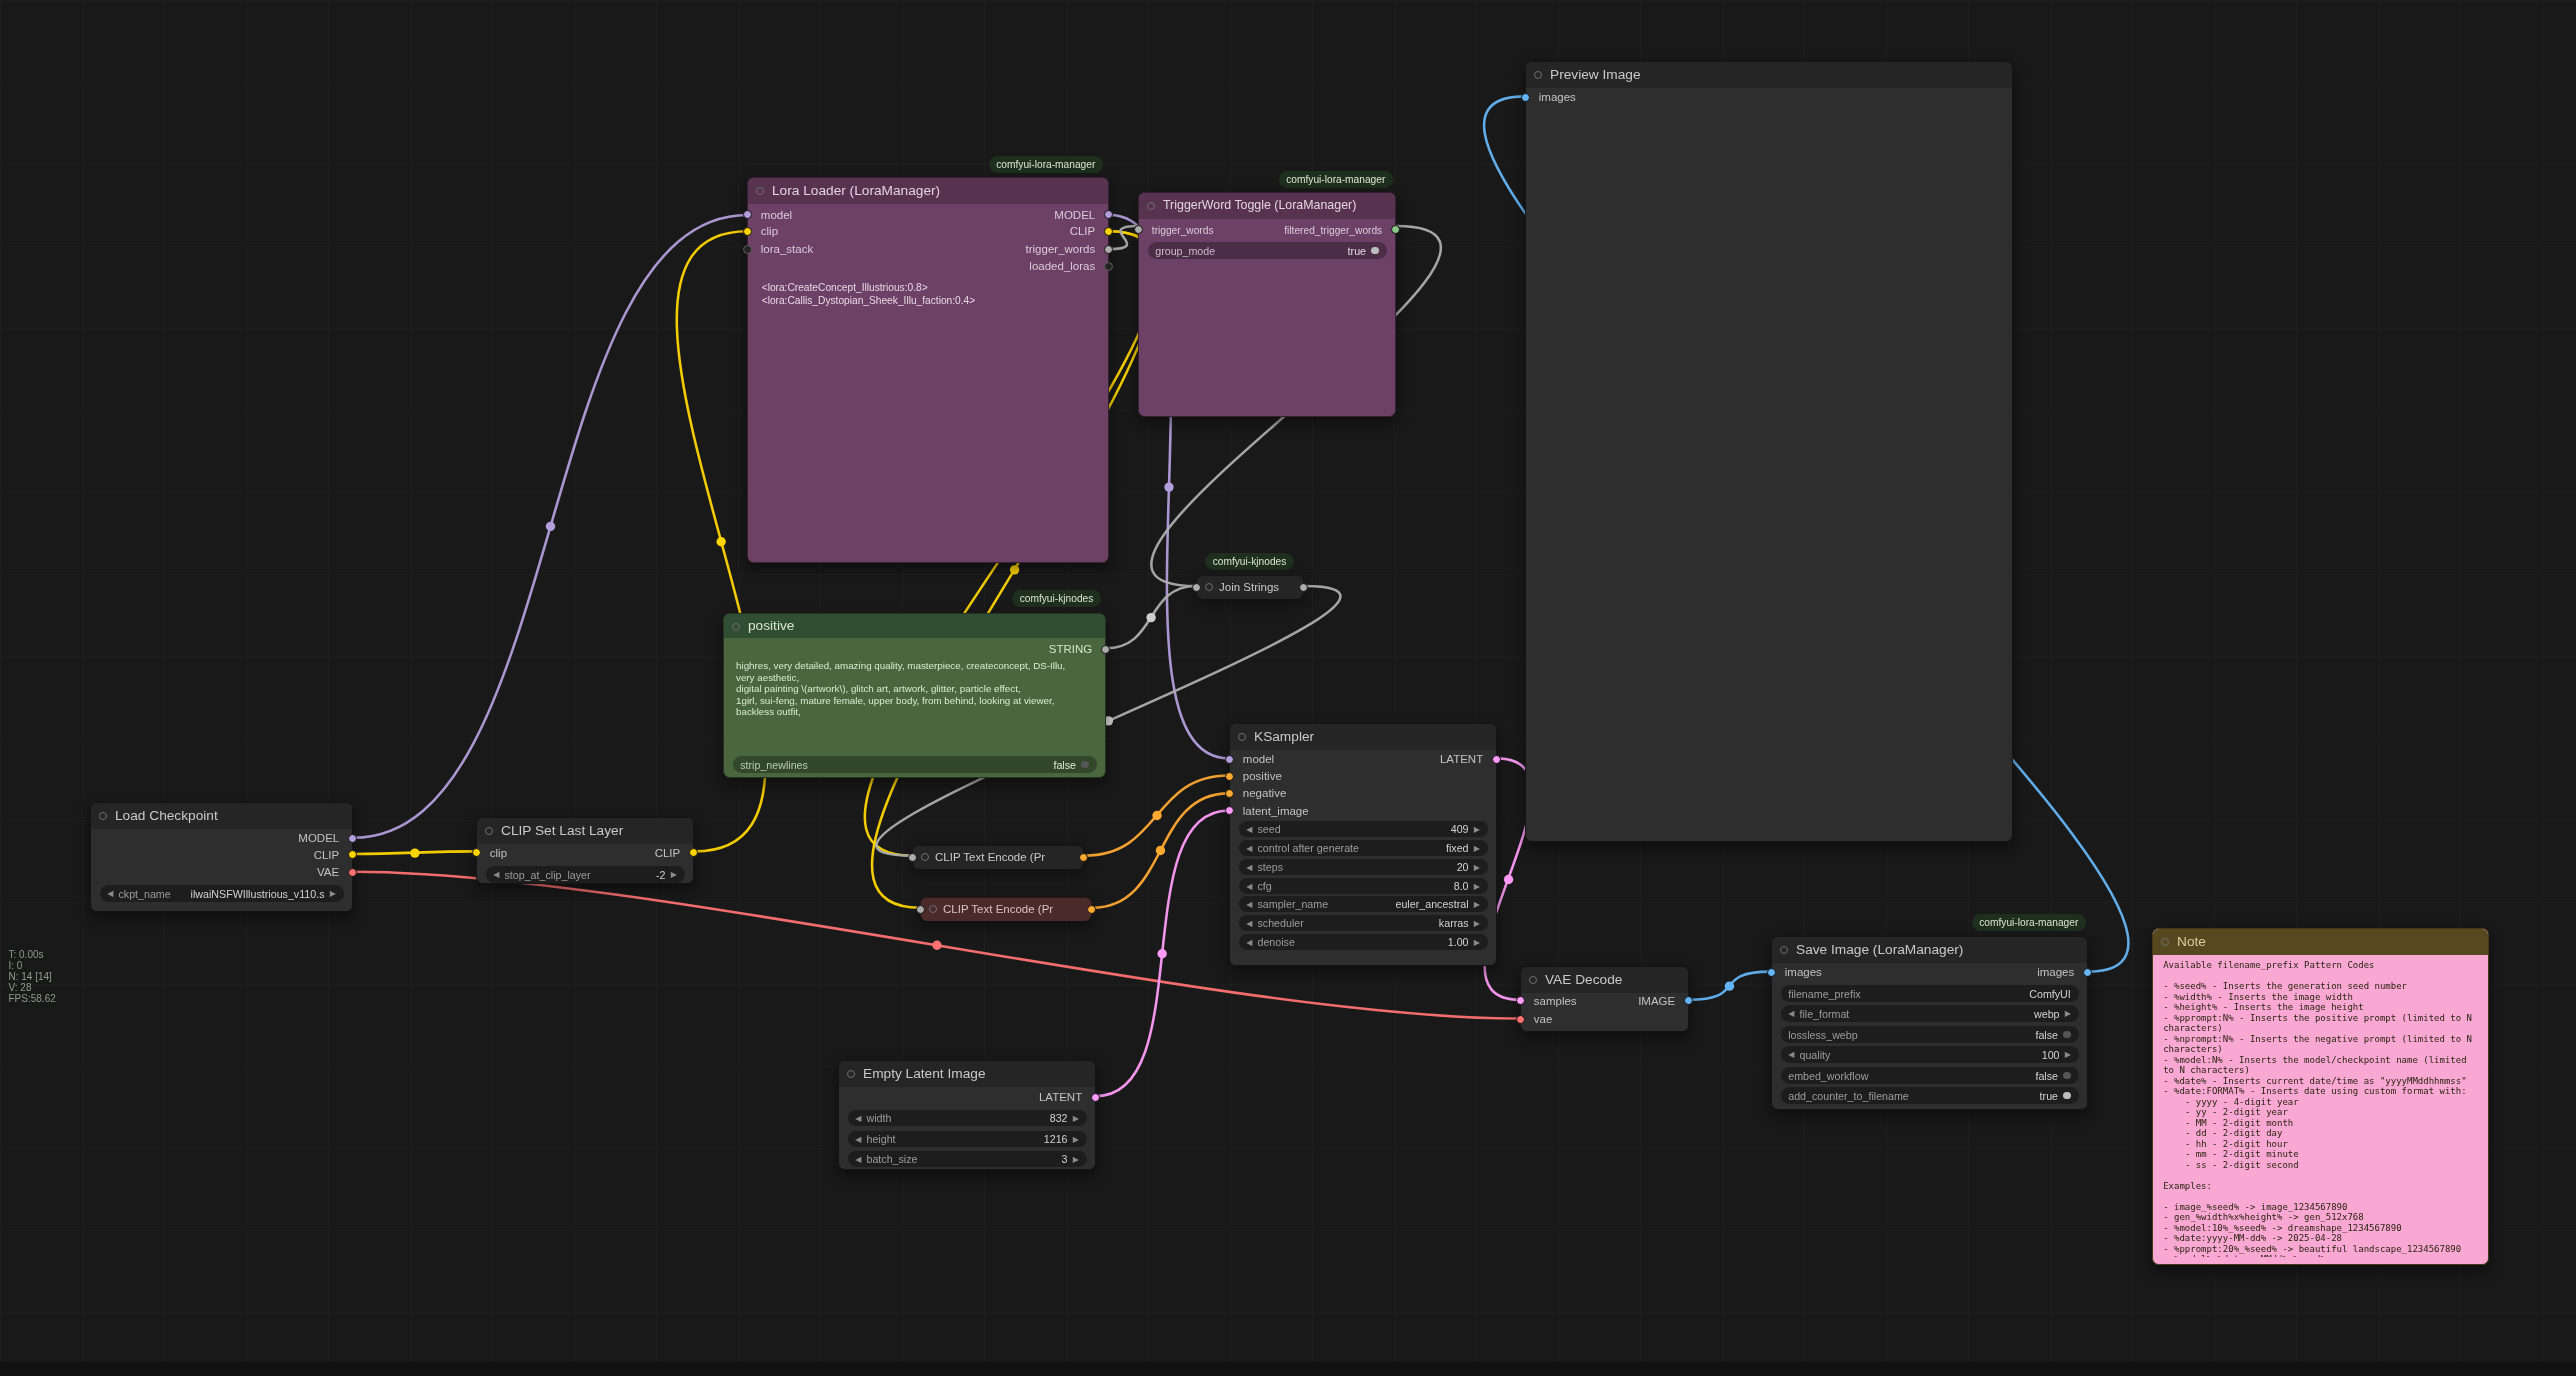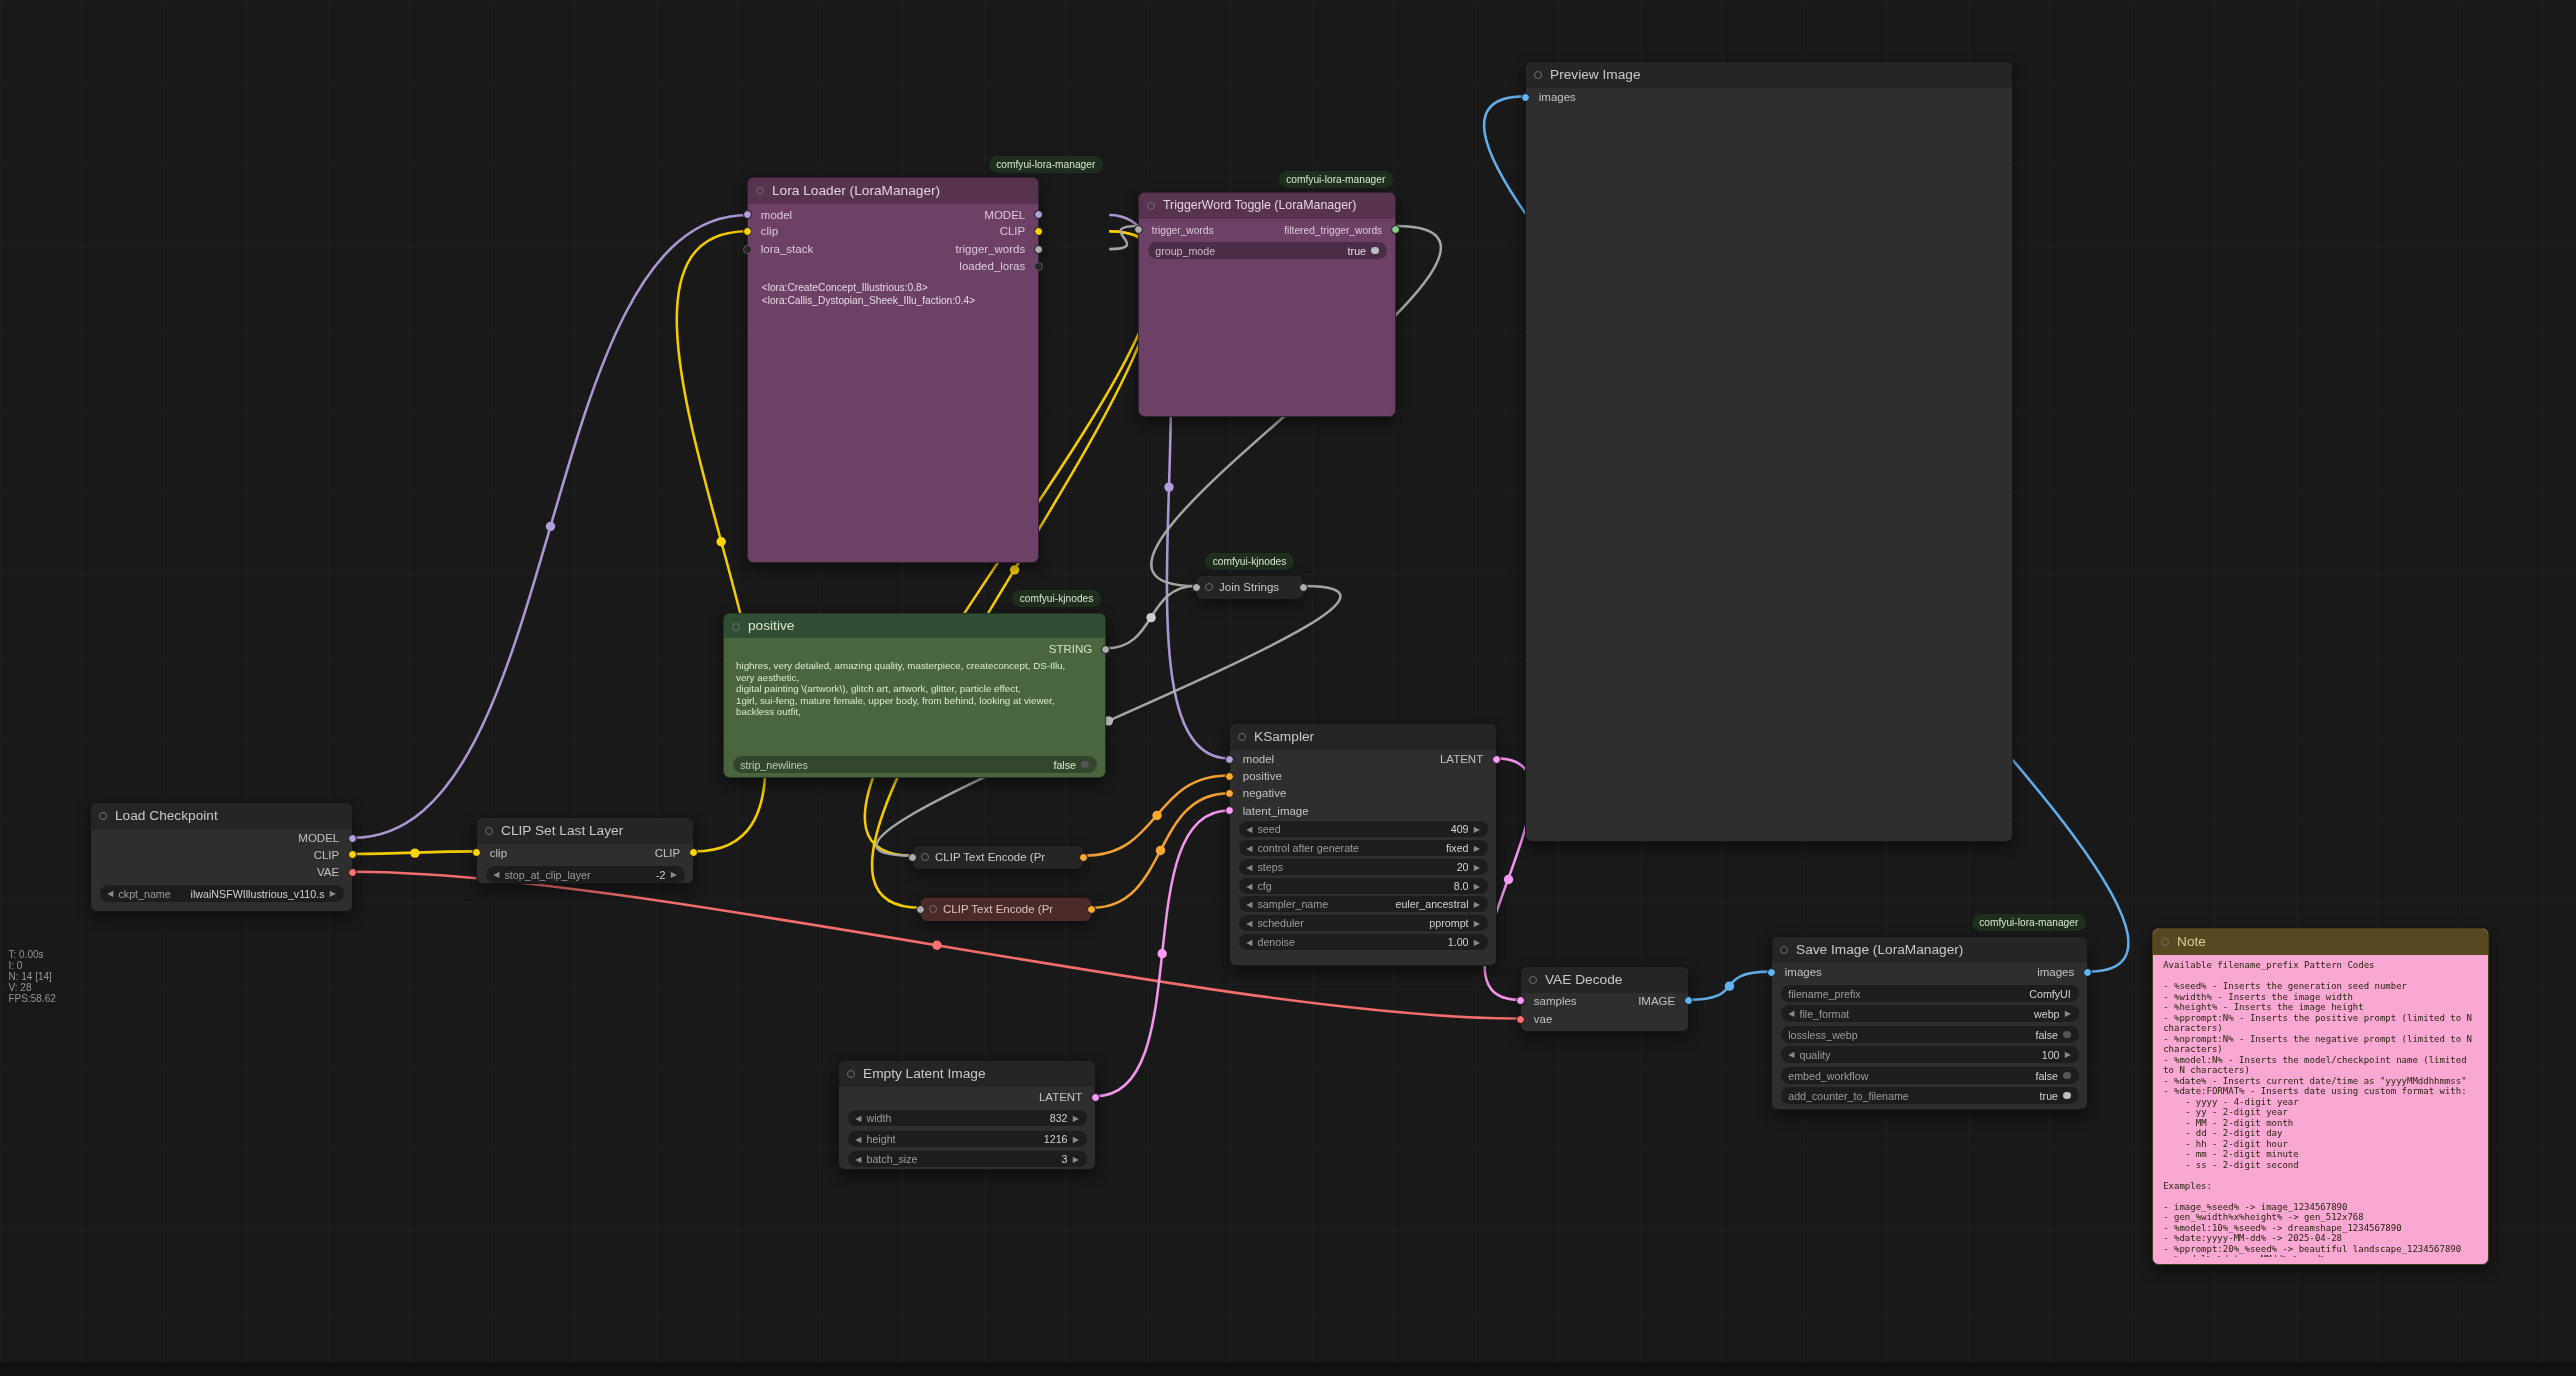--- a/index.html
+++ b/index.html
@@ -149,21 +149,21 @@
   <span class="sl out" style="top:26.5px">CLIP</span>
   <span class="pt out c-clip" style="top:30px"></span>
   <div class="wg" style="top:48px">
     <span class="ar">◀</span>
     <span class="nm">stop_at_clip_layer</span>
     <span class="vl">-2</span>
     <span class="ar">▶</span>
   </div>
 </div>
 
-<div class="node purple" style="left:747px;top:177px;width:292px;height:386px;">
+<div class="node purple" style="left:747px;top:177px;width:362px;height:386px;">
   <div class="ntitle"><span class="tdot"></span><span>Lora Loader (LoraManager)</span></div>
   <span class="sl in" style="top:29px">model</span>
   <span class="pt in c-model" style="top:32px"></span>
   <span class="sl in" style="top:45px">clip</span>
   <span class="pt in c-clip" style="top:49px"></span>
   <span class="sl in" style="top:63px">lora_stack</span>
   <span class="pt in c-empty" style="top:67px"></span>
   <span class="sl out" style="top:29px">MODEL</span>
   <span class="pt out c-model" style="top:32px"></span>
   <span class="sl out" style="top:45px">CLIP</span>
@@ -260,21 +260,21 @@
   </div>
   <div class="wg" style="top:172px;height:16px">
     <span class="ar">◀</span>
     <span class="nm">sampler_name</span>
     <span class="vl">euler_ancestral</span>
     <span class="ar">▶</span>
   </div>
   <div class="wg" style="top:191px;height:16px">
     <span class="ar">◀</span>
     <span class="nm">scheduler</span>
-    <span class="vl">pprompt</span>
+    <span class="vl">karras</span>
     <span class="ar">▶</span>
   </div>
   <div class="wg" style="top:210px;height:16px">
     <span class="ar">◀</span>
     <span class="nm">denoise</span>
     <span class="vl">1.00</span>
     <span class="ar">▶</span>
   </div>
 </div>
 

